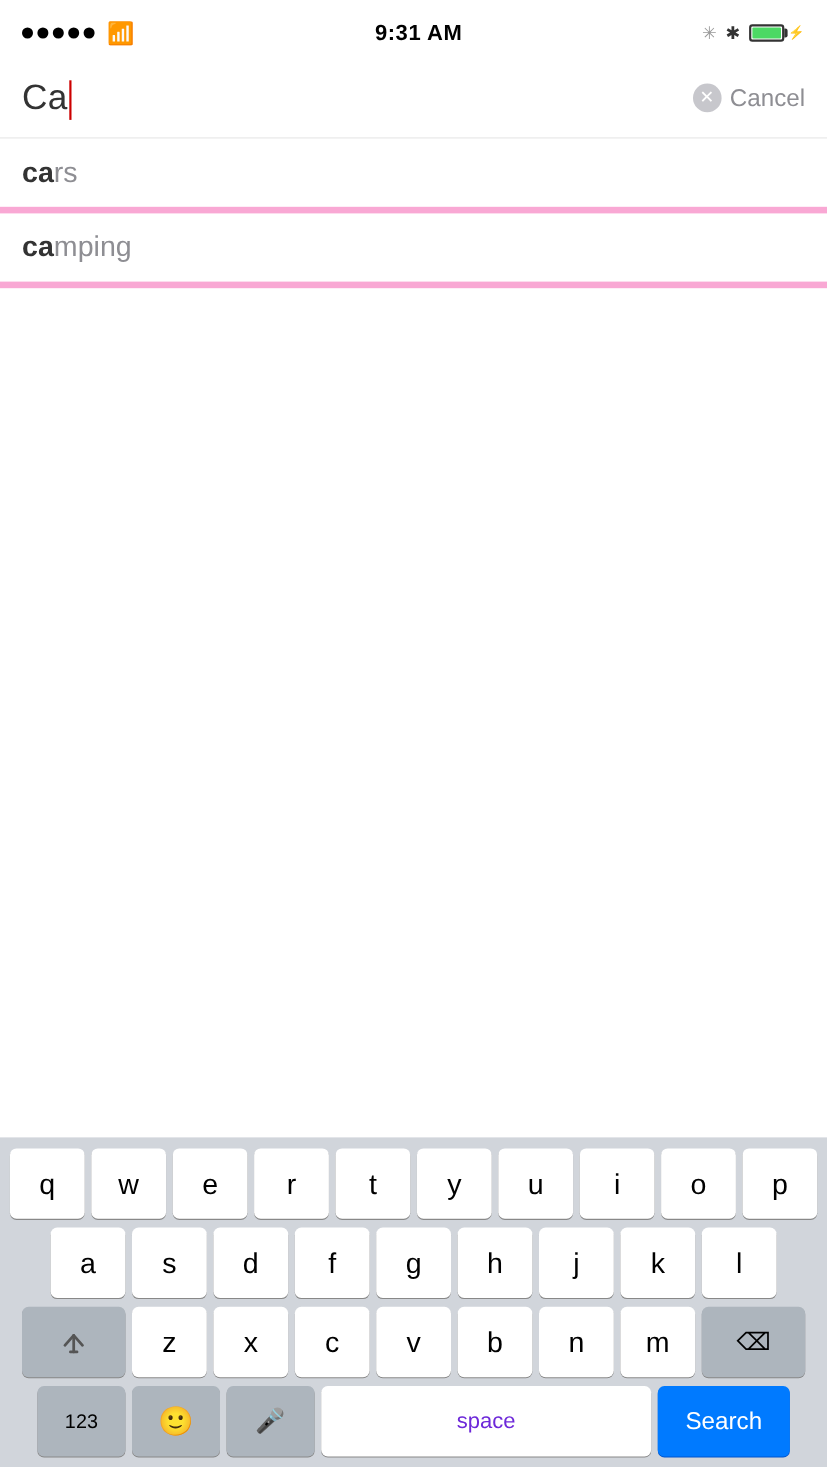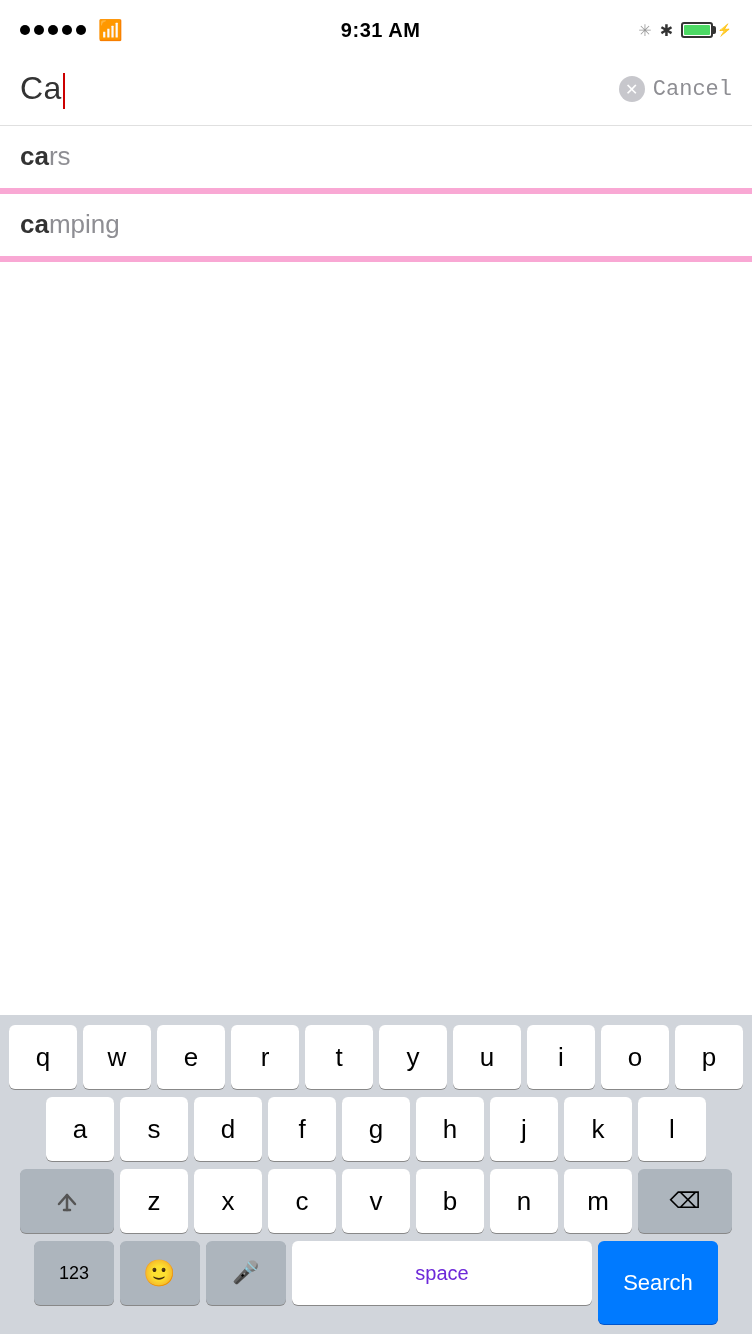--- a/index.html
+++ b/index.html
@@ -166,21 +166,20 @@
       align-items: center;
       justify-content: center;
       color: #fff;
       font-size: 16px;
       font-weight: 300;
     }
 
     .cancel-text {
       font-size: 22px;
       color: #8e8e93;
-      font-family: Liberation Mono, monospace;
     }
 
     
     .suggestions-list {
       background: #fff;
     }
 
     .suggestion-item {
       display: flex;
       align-items: center;
@@ -278,21 +277,21 @@
       height: 64px;
       flex: 4;
       max-width: 300px;
     }
 
     .key-search {
       background: #007aff;
       color: #fff;
       font-size: 22px;
       font-weight: 400;
-      height: 83px;
+      height: 64px;
       flex: 1.8;
       max-width: 120px;
       border-radius: 6px;
       display: flex;
       align-items: center;
       justify-content: center;
       box-shadow: 0 1px 0 #0055cc;
     }
 
     .bottom-row {

